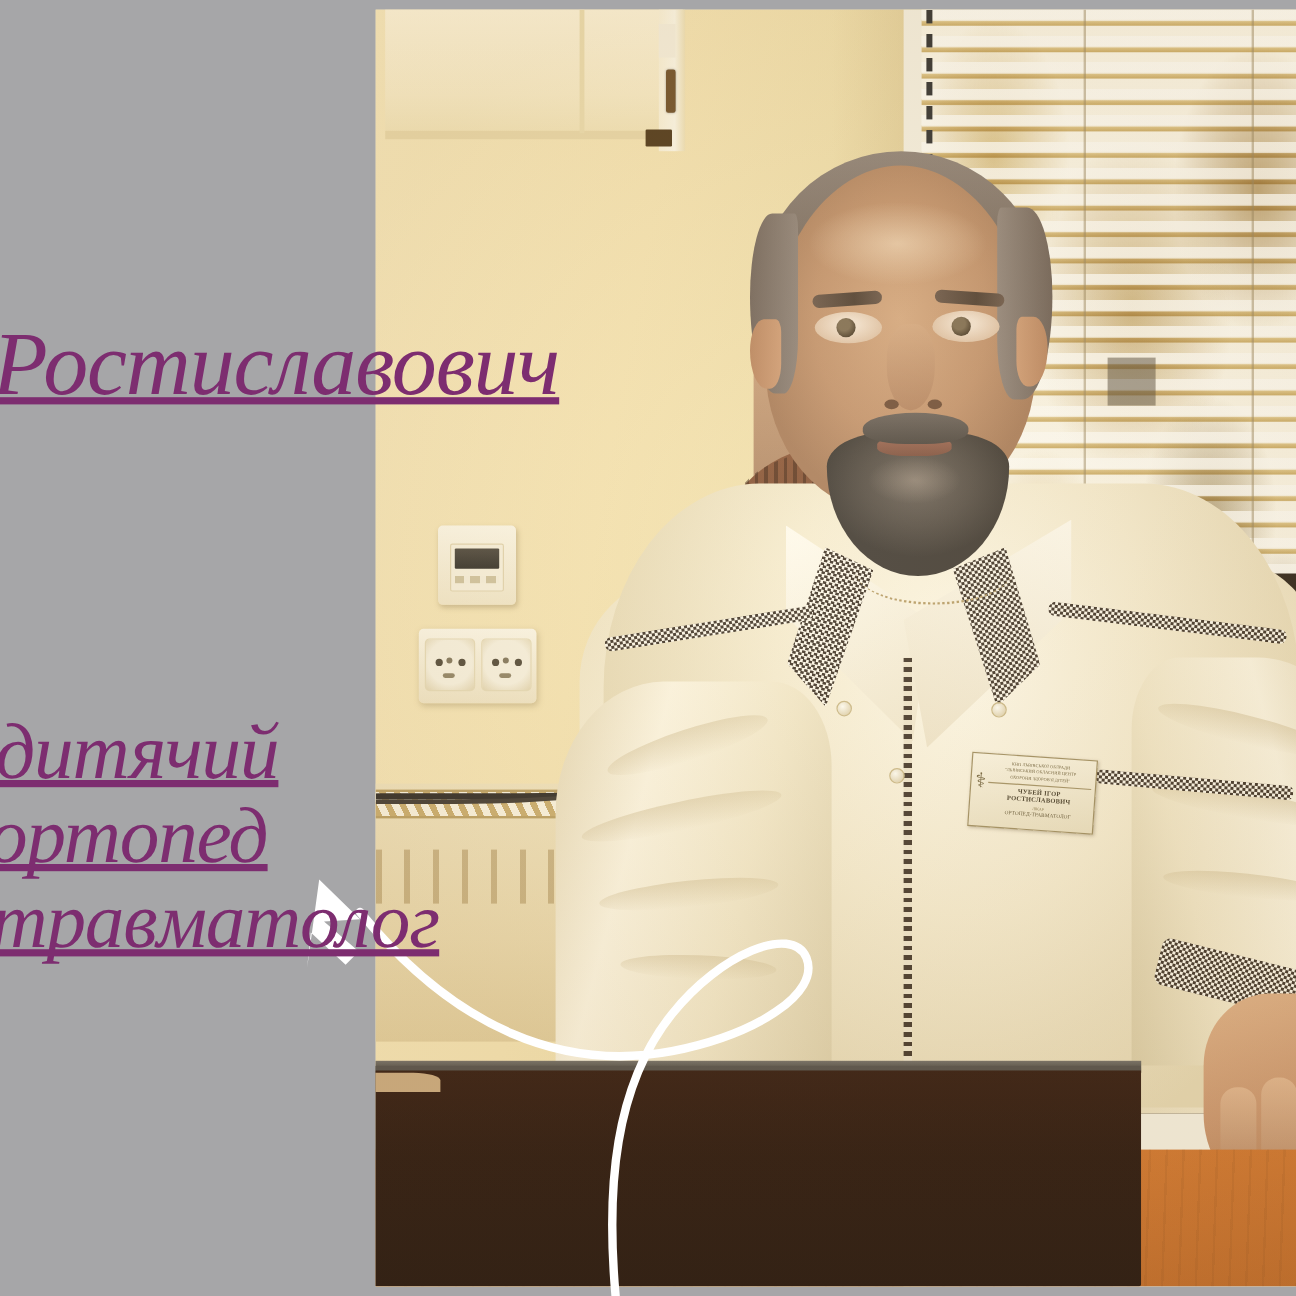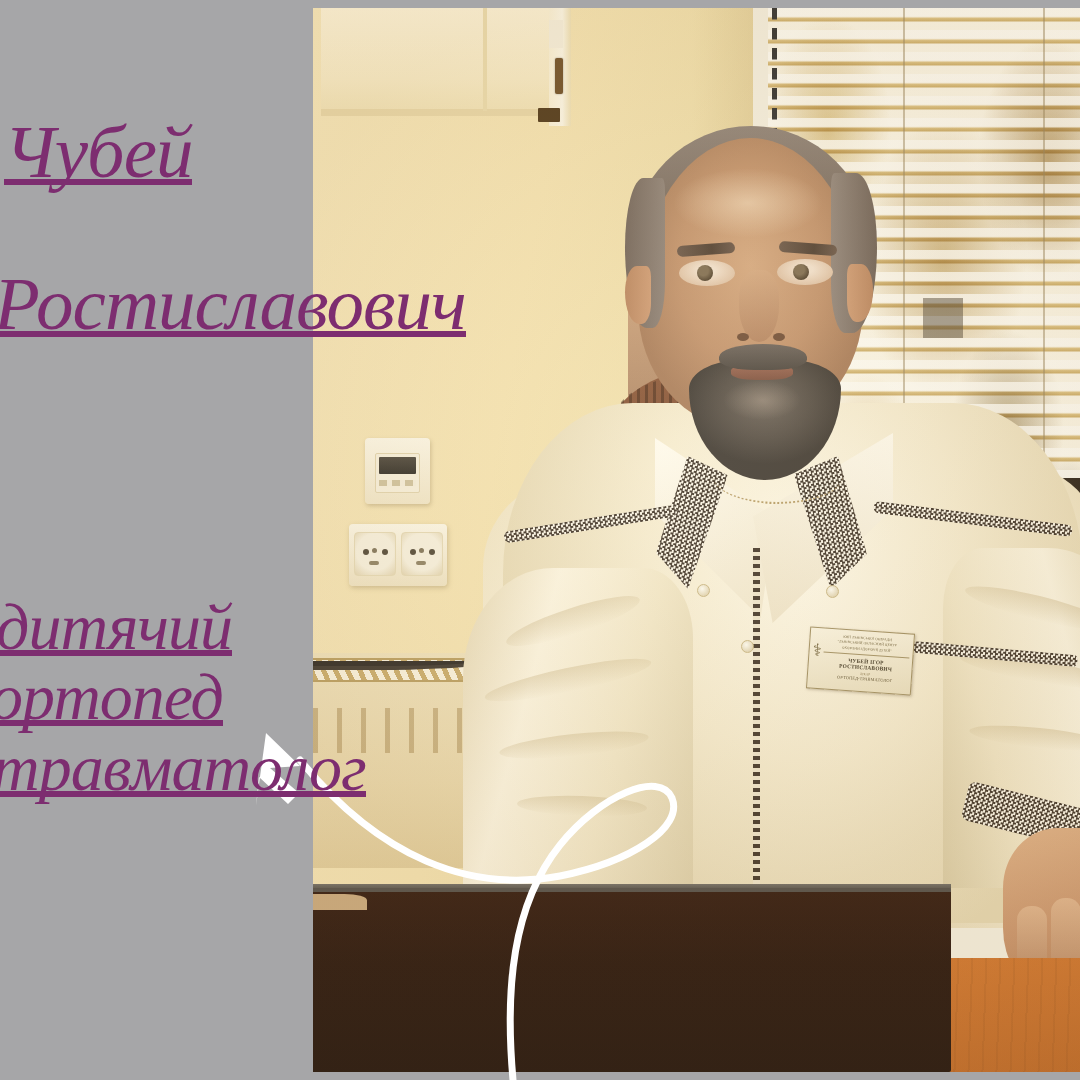--- a/index.html
+++ b/index.html
@@ -652,23 +652,20 @@
 
   <svg id="swoosh" viewBox="0 0 1080 1080">
     <path d="M 513 1080
              C 505 990, 512 905, 560 845
              C 600 795, 660 770, 672 798
              C 684 828, 630 862, 560 876
              C 470 893, 380 858, 300 760" fill="none" stroke="#ffffff" stroke-width="7" stroke-linecap="round"></path>
     <path d="M 266 733 L 300 766 L 270 768 L 299 793 L 288 804 L 259 777 L 256 806 Z" fill="#ffffff"></path>
   </svg>
 
-  <div class="txt" id="name-1">
-    <u>Чубей</u>
-  </div>
   <div class="txt" id="name-3">
     <u>Ростиславович</u>
   </div>
 
   <div class="txt" id="role-1">
     <u>дитячий</u>
   </div>
   <div class="txt" id="role-2">
     <u>ортопед</u>
   </div>

